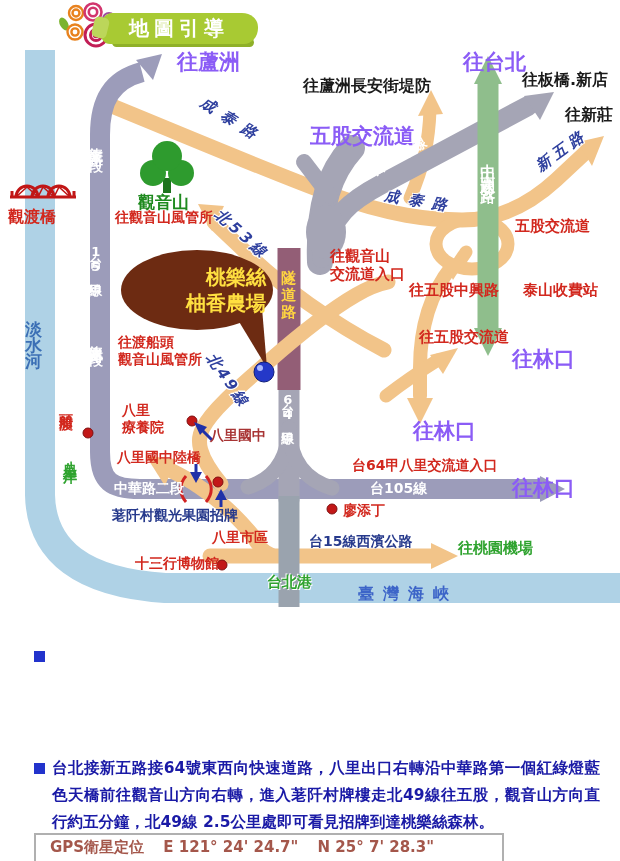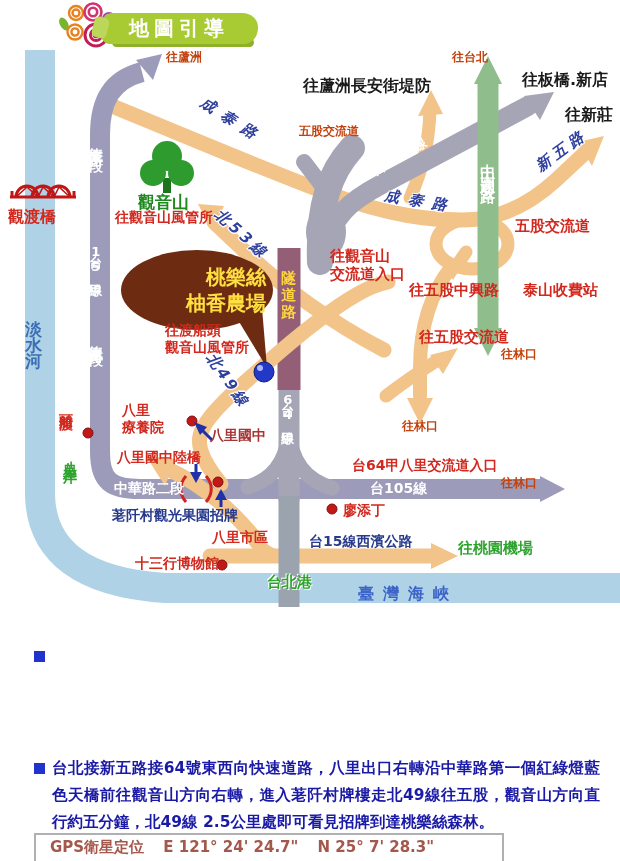--- a/index.html
+++ b/index.html
@@ -2,21 +2,21 @@
 <html><head>
 <meta charset="utf-8">
 <style>
   html,body{margin:0;padding:0;background:#fff;}
   body{width:620px;height:861px;position:relative;overflow:hidden;
        font-family:"DejaVu Sans","Liberation Sans",sans-serif;}
   #stage{position:absolute;left:0;top:0;width:620px;height:684px;}
   svg{position:absolute;left:0;top:0;}
   .L{position:absolute;white-space:pre-line;line-height:1.18;font-weight:bold;}
   .bk{color:#1a1a1a;font-size:16px;}
-  .bk17{color:#c2410c;font-size:12px;}
+  .bk17{color:#8b5cf6;font-size:21px;margin-left:11px;}
   .rd{color:#d2281e;font-size:14px;}
   .rd15{color:#d2281e;font-size:15px;}
   .dr{color:#a83434;font-size:14px;}
   .nv{color:#273a8c;font-size:14px;}
   .gr{color:#2fa32f;font-size:15px;}
   .wh{color:#fff;font-size:14px;}
   .roadlbl{color:#2e3f9e;font-size:15px;font-style:italic;
            text-shadow:1px 1px 0 #fff,-1px -1px 0 #fff,1px -1px 0 #fff,-1px 1px 0 #fff;}
   .v{writing-mode:vertical-rl;text-orientation:upright;}
   .brush-main{position:absolute;left:100px;top:13px;width:158px;height:31px;
@@ -190,21 +190,21 @@
 <div class="L bk" style="left:565px;top:106px;">往新莊</div>
 <div class="L bk" style="left:303px;top:77px;">往蘆洲長安街堤防</div>
 <div class="L bk17" style="left:299px;top:124px;">五股交流道</div>
 <div class="L rd15" style="left:515px;top:218px;">五股交流道</div>
 <div class="L bk17" style="left:501px;top:347px;">往林口</div>
 <div class="L bk17" style="left:402px;top:419px;">往林口</div>
 <div class="L bk17" style="left:501px;top:476px;">往林口</div>
 <div class="L rd" style="left:8px;top:208px;font-size:16px;">觀渡橋</div>
 <div class="L rd" style="left:115px;top:209px;">往觀音山風管所</div>
 <div class="L" style="left:138px;top:192px;font-size:17px;color:#1f8a1f;">觀音山</div>
-<div class="L rd" style="left:118px;top:322px;margin-left:47px;">往渡船頭
+<div class="L rd" style="left:118px;top:334px;">往渡船頭
 觀音山風管所</div>
 <div class="L rd15" style="left:330px;top:248px;">往觀音山
 交流道入口</div>
 <div class="L rd15" style="left:409px;top:282px;">往五股中興路</div>
 <div class="L rd15" style="left:523px;top:282px;">泰山收費站</div>
 <div class="L rd15" style="left:419px;top:329px;">往五股交流道</div>
 <div class="L rd" style="left:122px;top:402px;">八里
 療養院</div>
 <div class="L dr" style="left:210px;top:427px;">八里國中</div>
 <div class="L rd" style="left:117px;top:449px;">八里國中陸橋</div>

